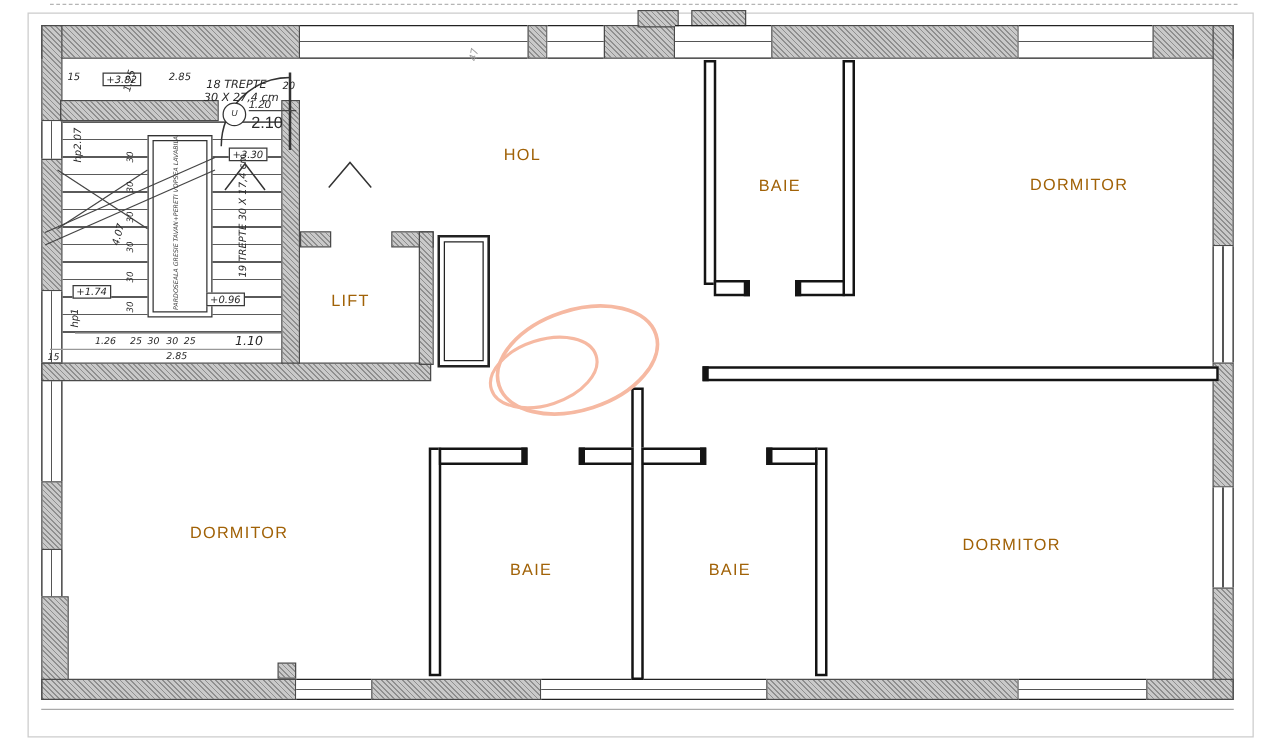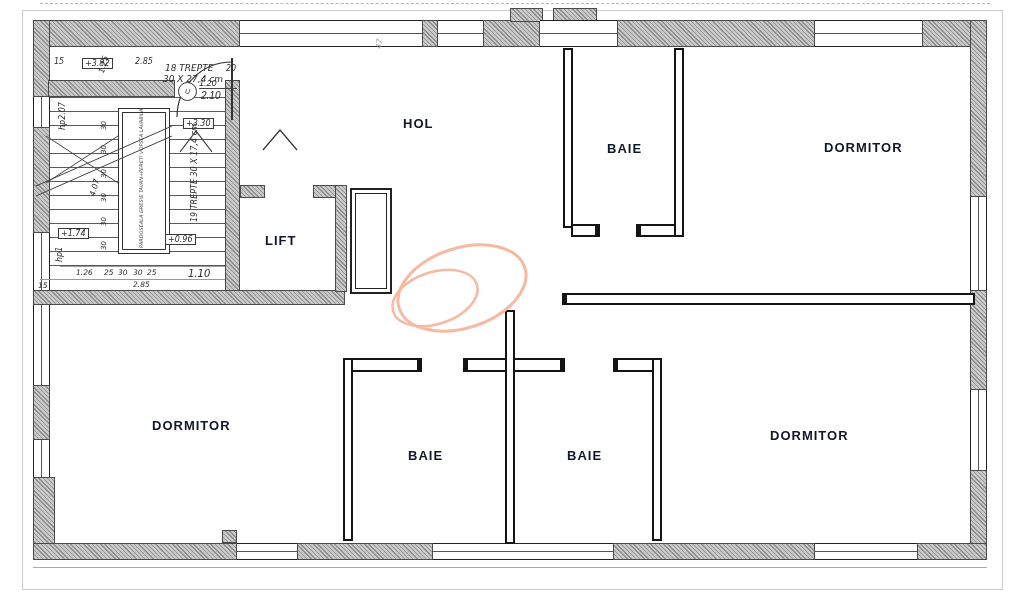--- a/index.html
+++ b/index.html
@@ -12,34 +12,34 @@
   
   .winh{position:absolute;box-sizing:border-box;height:27px;border-top:1.5px solid #222;border-bottom:1.5px solid #222;
         background:linear-gradient(to bottom,#fff 0 12px,#555 12px 13px,#fff 13px);}
   .winv{position:absolute;box-sizing:border-box;width:17px;border-left:1.5px solid #222;border-right:1.5px solid #222;
         background:linear-gradient(to right,#fff 0 7px,#555 7px 8px,#fff 8px);}
   
   .tw{position:absolute;box-sizing:border-box;background:#fff;border:2px solid #141414;}
   .cap{position:absolute;background:#141414;}
   .shaft{position:absolute;box-sizing:border-box;border:2px solid #222;
          box-shadow:inset 0 0 0 3px #fff,inset 0 0 0 4px #222;background:#fff;}
-  .room{position:absolute;font-weight:bold;font-size:13px;letter-spacing:1px;color:#0f172a;white-space:nowrap;}
+  .room{position:absolute;font-weight:normal;font-size:13px;letter-spacing:1px;color:#a16207;white-space:nowrap;}
   .ann{position:absolute;font-family:"DejaVu Sans",sans-serif;font-style:italic;font-size:8px;color:#2a2a2a;white-space:nowrap;}
   .bx{border:1px solid #3a3a3a;padding:0 2px;background:#fff;font-style:italic;}
   .rot{transform:rotate(-90deg);transform-origin:left top;}
   .faint{color:#9a9a9a;}
   .thinline{position:absolute;border-top:1px solid #aaa;}
   .treads{position:absolute;background:repeating-linear-gradient(to bottom,#5a5a5a 0,#5a5a5a 1px,transparent 1px,transparent 14px);}
   .landing{position:absolute;background:#fff;border:1px solid #333;
            box-shadow:inset 0 0 0 3px #fff,inset 0 0 0 4px #333;}
   .wm{position:absolute;font-size:30px;letter-spacing:7px;font-weight:normal;}
   .dtag{position:absolute;width:17px;height:17px;border:1px solid #333;border-radius:50%;
         font-size:7px;font-style:italic;display:flex;align-items:center;justify-content:center;background:#fff;color:#333;}
   .frac-top{position:absolute;font-size:9px;font-style:italic;color:#2a2a2a;border-bottom:1px solid #444;width:38px;}
-  .frac-bot{position:absolute;font-size:10px;font-style:italic;color:#2a2a2a;}
+  .frac-bot{position:absolute;font-size:13px;color:#2a2a2a;}
   svg.lines{position:absolute;left:0;top:0;}
 </style>
 </head>
 <body>
 
 <div id="plan">
 
   <div class="abs" style="left:22px;top:10px;width:981px;height:580px;border:1px solid #ccc;"></div>
   <div class="abs" style="left:40px;top:3px;width:950px;border-top:1px dashed #b5b5b5;"></div>
   <div class="thinline" style="left:33px;top:567px;width:954px;"></div>

